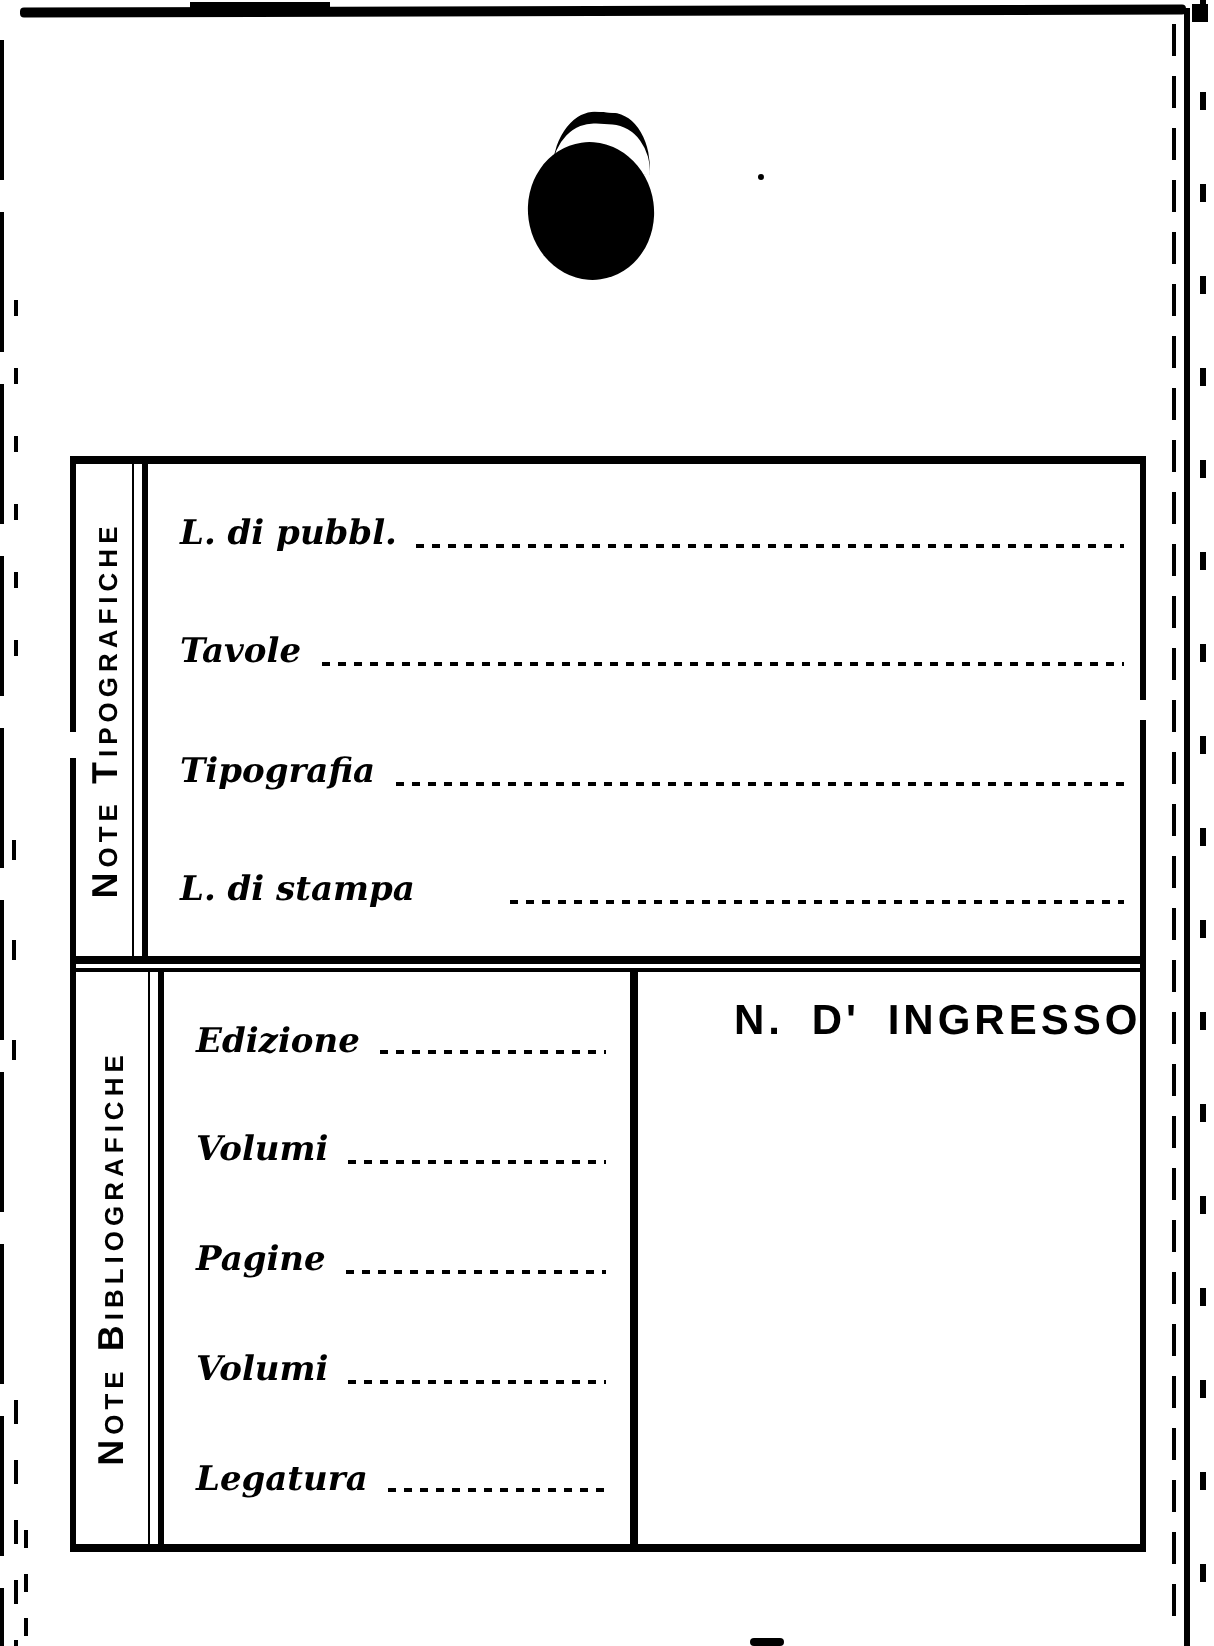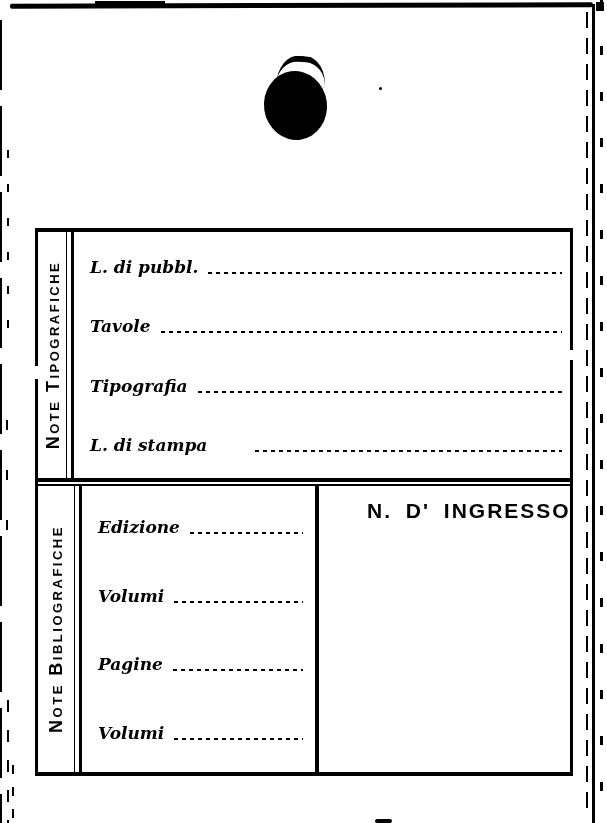--- a/index.html
+++ b/index.html
@@ -152,20 +152,26 @@
           <span class="fline">
               <span class="fvalue"></span>
             </span>
         </div>
         <div class="frow">
           <span class="flabel">Volumi</span>
           <span class="fline">
               <span class="fvalue"></span>
             </span>
         </div>
+        <div class="frow">
+          <span class="flabel">Legatura</span>
+          <span class="fline">
+              <span class="fvalue"></span>
+            </span>
+        </div>
       </div>
       <div class="npanel">
         <div class="ntitle">N. D' INGRESSO</div>
         <div class="nvalue"></div>
       </div>
     </div>
 
   </div>
 
   <div class="break break-left"></div>

